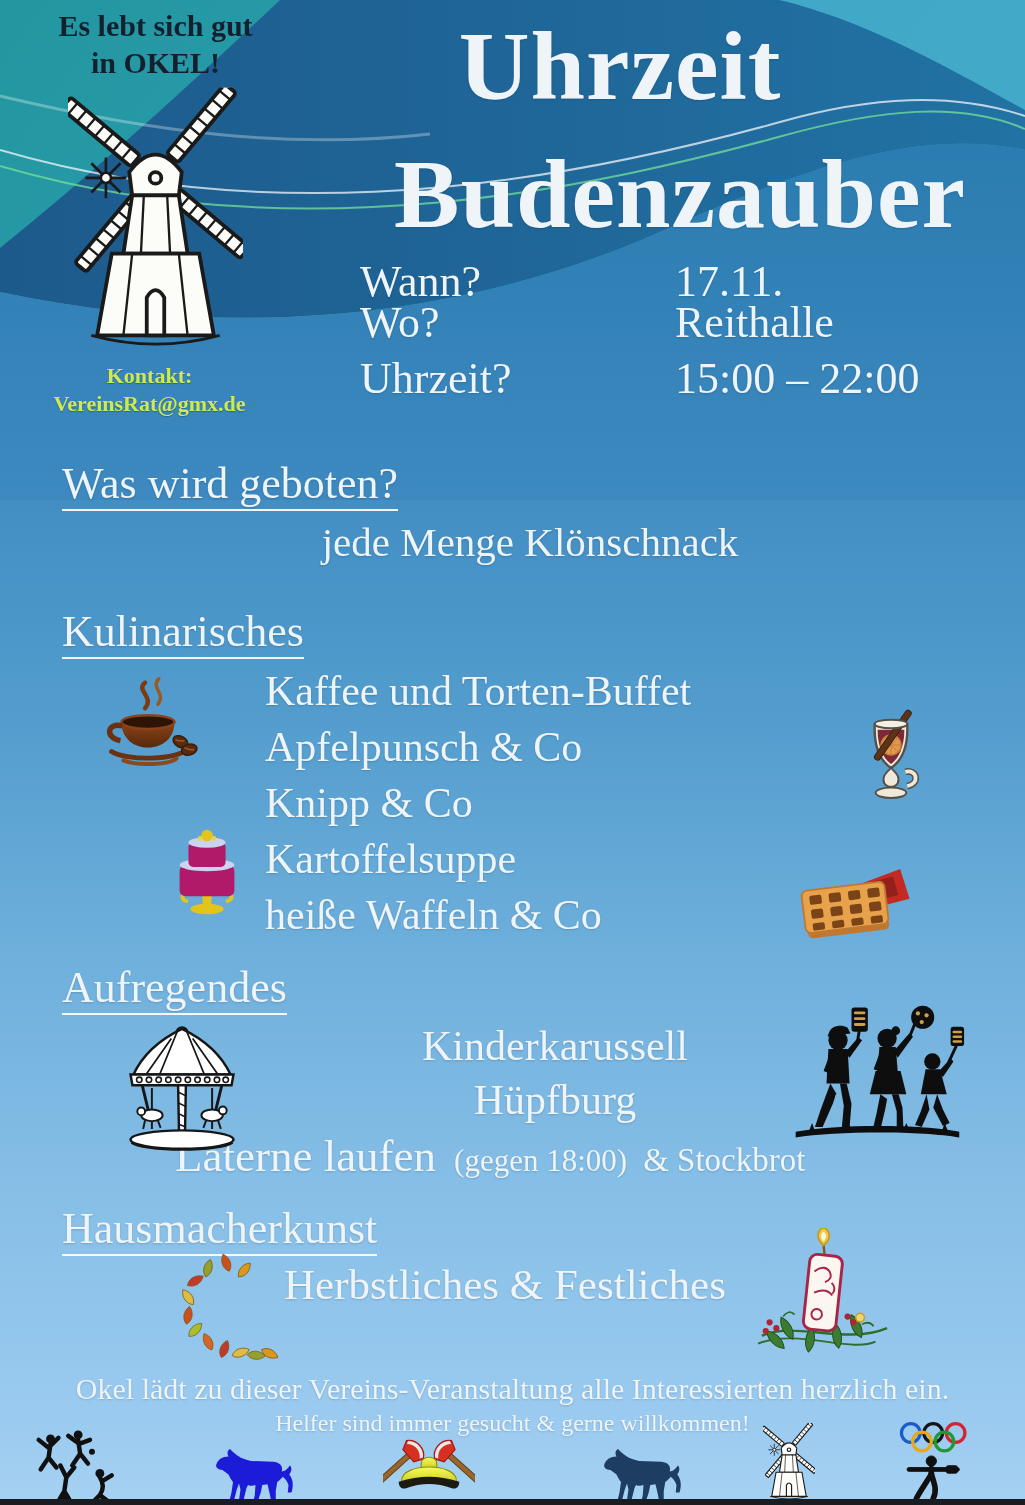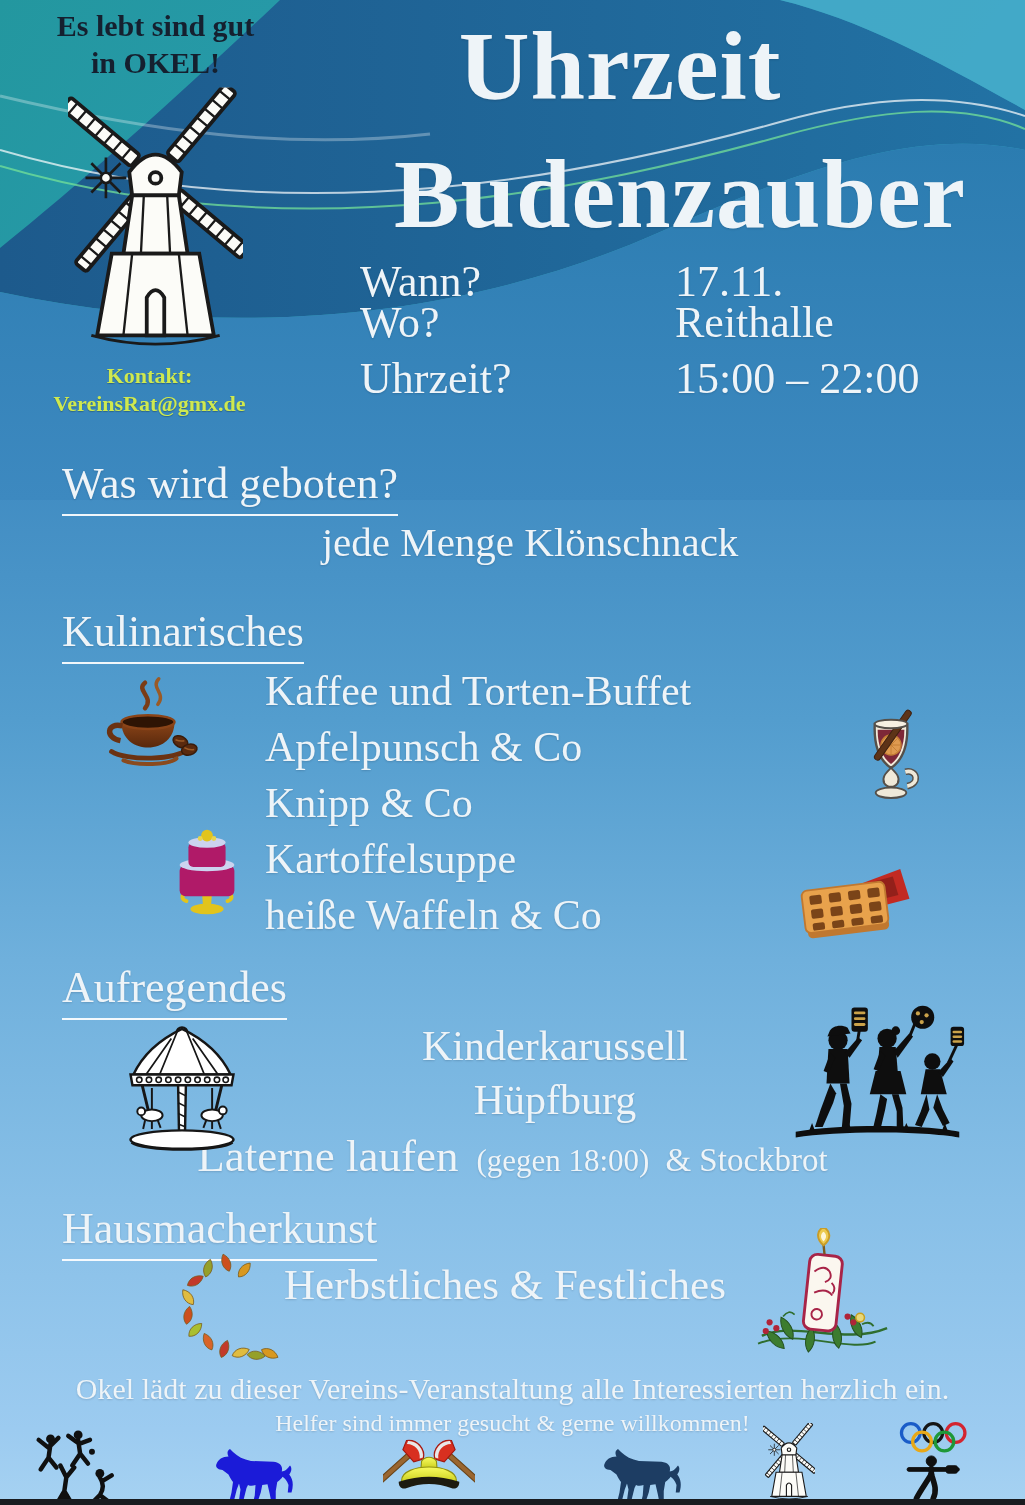--- a/index.html
+++ b/index.html
@@ -11,28 +11,28 @@
   .abs{position:absolute;}
   .txt{color:#eef4f8;text-shadow:0 1px 2px rgba(10,30,50,.18);}
   .tagline{left:48px;top:8px;width:215px;text-align:center;font-weight:700;font-size:30px;line-height:1.22;color:#15202f;}
   .contact{left:22px;top:362px;width:255px;text-align:center;font-weight:700;font-size:22px;line-height:1.25;color:#cfe94f;text-shadow:0 1px 1px rgba(0,0,0,.25);}
   .title1{left:300px;top:10px;width:640px;text-align:center;font-size:98px;font-weight:700;letter-spacing:1px;}
   .title2{left:340px;top:138px;width:680px;text-align:center;font-size:98px;font-weight:700;letter-spacing:1px;}
   .dl{left:360px;font-size:44px;}
   .dv{left:675px;font-size:44px;}
   .r1{top:256px}.r2{top:297px}.r3{top:353px}
   .uhead{font-size:44px;}
-  .uhead span{display:inline-block;padding-bottom:5px;border-bottom:2.5px solid rgba(255,255,255,.92);}
+  .uhead span{display:inline-block;border-bottom:2.5px solid rgba(255,255,255,.92);}
   .offer-h{left:62px;top:458px;}
   .offer-s{left:150px;top:518px;width:760px;text-align:center;font-size:41px;}
   .kul-h{left:62px;top:606px;}
   .kul-list{left:265px;top:663px;width:590px;text-align:left;font-size:42px;line-height:56px;}
   .auf-h{left:62px;top:962px;}
   .auf-list{left:330px;top:1019px;width:450px;text-align:center;font-size:42px;line-height:54px;}
-  .lantern{left:0;top:1130px;width:1025px;box-sizing:border-box;text-align:center;white-space:nowrap;}
+  .lantern{left:0;top:1130px;width:1025px;padding-left:175px;box-sizing:border-box;white-space:nowrap;}
   .lantern .main{font-size:45px;}
   .lantern .note{font-size:31px;margin-left:14px;}
   .lantern .tail{font-size:33px;margin-left:12px;}
   .haus-h{left:62px;top:1203px;}
   .haus-item{left:250px;top:1260px;width:510px;text-align:center;font-size:43px;white-space:nowrap;}
   .invite{left:0;top:1372px;width:1025px;text-align:center;font-size:30px;}
   .helpers{left:0;top:1410px;width:1025px;text-align:center;font-size:24px;}
   .strip{left:0;bottom:0;width:1025px;height:6px;background:#191c20;}
   svg{display:block;}
 </style>
@@ -59,21 +59,21 @@
     <rect x="0" y="0" width="1025" height="500" fill="url(#gTeal)"></rect>
     <path d="M280,0 C190,85 85,180 0,248 L0,292 C250,345 480,312 660,232 C810,165 920,128 1025,150 L1025,110 C935,60 862,20 780,0 Z" fill="url(#gNavy)"></path>
     <path d="M780,0 C862,20 935,60 1025,110 L1025,0 Z" fill="#45aac9" opacity="0.9"></path>
     <path d="M0,292 C250,345 480,312 660,232 C810,165 920,128 1025,150 L1025,500 L0,500 Z" fill="url(#gBody)"></path>
     <path d="M0,150 C300,238 600,172 780,122 C872,96 952,92 1025,116" fill="none" stroke="rgba(255,255,255,0.7)" stroke-width="2"></path>
     <path d="M0,166 C300,254 600,186 782,136 C880,109 960,101 1025,129" fill="none" stroke="rgba(116,226,152,0.75)" stroke-width="2"></path>
     <path d="M0,96 C150,132 290,150 430,134" fill="none" stroke="rgba(255,255,255,0.3)" stroke-width="3"></path>
   </svg>
 
   <div class="abs tagline">
-    <div>Es lebt sind gut</div>
+    <div>Es lebt sich gut</div>
     <div>in OKEL!</div>
   </div>
 
   <svg class="abs" style="left:68px;top:82px" width="175" height="288" viewBox="0 0 120 190">
     <defs>
       <symbol id="windmill-sym" viewBox="0 0 120 190">
         <g stroke="#1a1a1a" stroke-width="2.6" fill="#fcfcf8">
           <g id="bladeset">
             <g transform="translate(60,62)">
               <g transform="rotate(40)">

